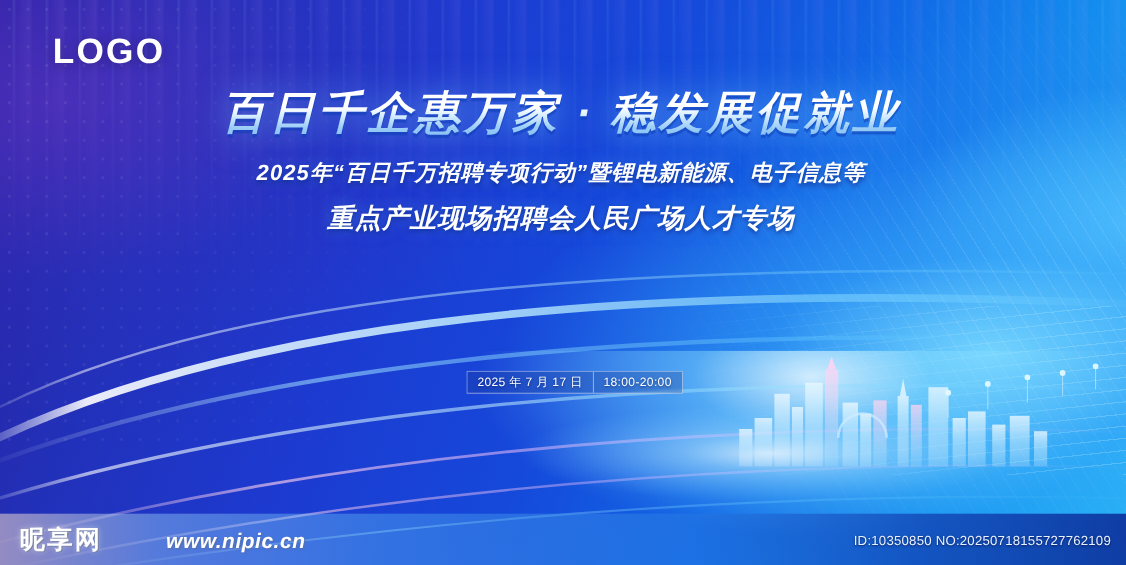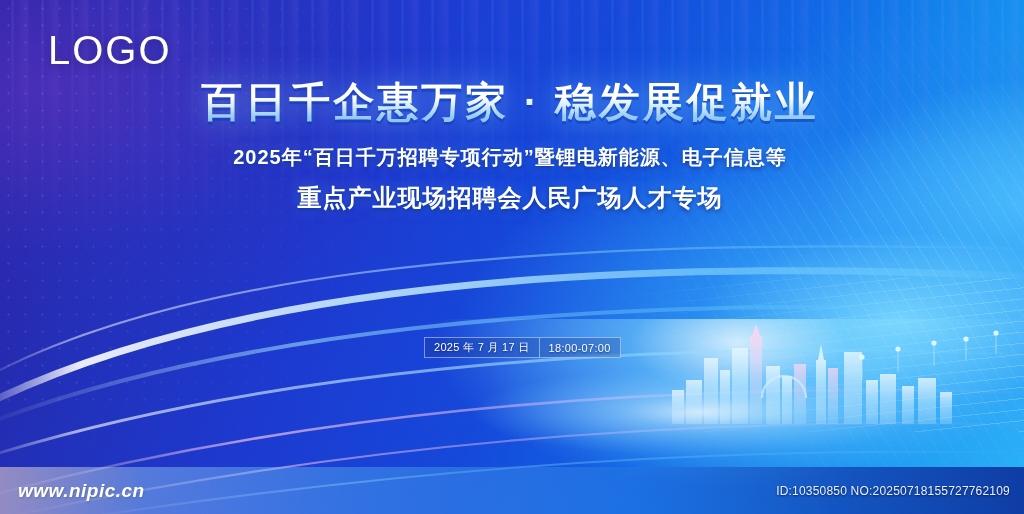--- a/index.html
+++ b/index.html
@@ -57,25 +57,25 @@
     position:absolute;left:0;right:0;bottom:0;height:38%;
     background:radial-gradient(ellipse 48% 120% at 72% 12%, rgba(235,250,255,.85) 0%, rgba(140,225,255,.45) 22%, rgba(60,170,250,0) 62%);
     pointer-events:none;
   }
   .arcs{position:absolute;left:0;bottom:0;width:100%;height:58%;pointer-events:none;}
   .skyline-wrap{position:absolute;right:18px;bottom:88px;width:340px;height:108px;pointer-events:none;}
 
   
   .logo{
     position:absolute;left:48px;top:28px;
-    font-size:40px;font-weight:400;letter-spacing:2px;color:#ffffff;
+    font-size:32px;font-weight:700;letter-spacing:2px;color:#ffffff;
     text-shadow:0 2px 10px rgba(0,0,0,.28);
   }
 
-  .titleblock{position:absolute;left:0;right:4px;top:80px;text-align:center;}
+  .titleblock{position:absolute;left:0;right:4px;top:80px;text-align:center;font-style:italic;}
 
   .main-title{
     font-size:41px;font-weight:bold;letter-spacing:3px;line-height:1.12;
     background:linear-gradient(to bottom,#ffffff 0%,#ffffff 38%,#d4ecff 56%,#9ccdf7 78%,#7fbdf2 100%);
     -webkit-background-clip:text;background-clip:text;
     -webkit-text-fill-color:transparent;color:transparent;
     filter:drop-shadow(0 3px 0 rgba(12,60,180,.55)) drop-shadow(0 0 16px rgba(120,200,255,.55));
     display:inline-block;
   }
 
@@ -122,20 +122,21 @@
     box-sizing:border-box;padding:0 14px 0 18px;
   }
   .wm-left{display:flex;align-items:baseline;gap:10px;}
   .wm-cn{
     font-size:23px;font-weight:bold;color:#ffffff;letter-spacing:2px;
     text-shadow:1px 1px 0 rgba(120,130,160,.85), 0 0 6px rgba(255,255,255,.45);
   }
   .wm-url{
     font-size:19px;font-style:italic;font-weight:bold;color:#ffffff;letter-spacing:.5px;
     text-shadow:1px 1px 2px rgba(90,110,150,.8);
+    margin-left:48px;
   }
   .wm-id{
     font-size:12px;color:#e9f2ff;letter-spacing:.2px;white-space:nowrap;
     text-shadow:0 1px 2px rgba(0,15,70,.8);
   }
 </style>
 </head>
 <body>
 
 <div class="poster">
@@ -240,24 +241,25 @@
 
   <div class="titleblock">
     <div class="main-title">百日千企惠万家 · 稳发展促就业</div>
     <div class="sub1">2025年“百日千万招聘专项行动”暨锂电新能源、电子信息等</div>
     <div class="sub2">重点产业现场招聘会人民广场人才专场</div>
   </div>
 
   <div class="infoblock">
     <div class="datebar">
       <span class="seg date">2025 年 7 月 17 日</span>
-      <span class="seg time">18:00-07:00</span>
+      <span class="seg time">18:00-20:00</span>
     </div>
   </div>
 
   <div class="wm">
     <div class="wm-left">
+      <span class="wm-cn">昵享网</span>
       <span class="wm-url">www.nipic.cn</span>
     </div>
     <div class="wm-id">ID:10350850 NO:20250718155727762109</div>
   </div>
 
 </div>
 
 </body></html>

